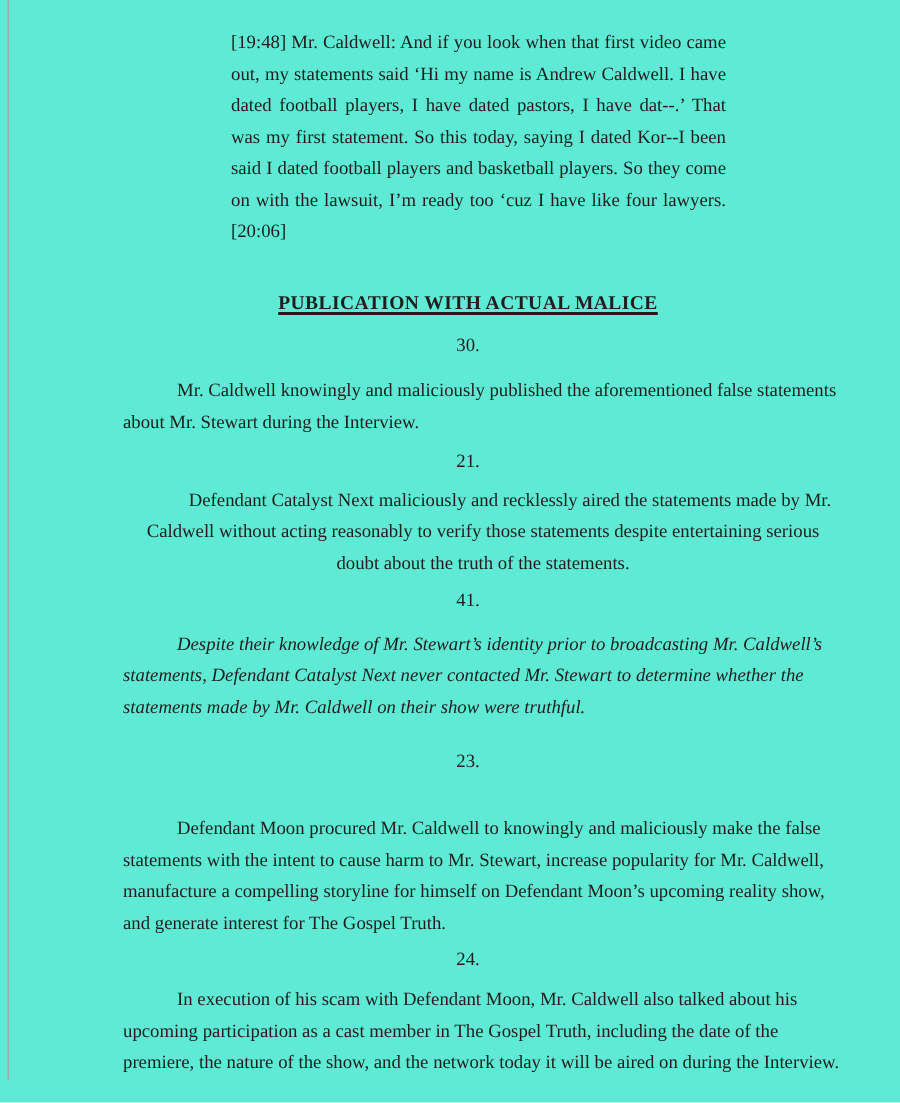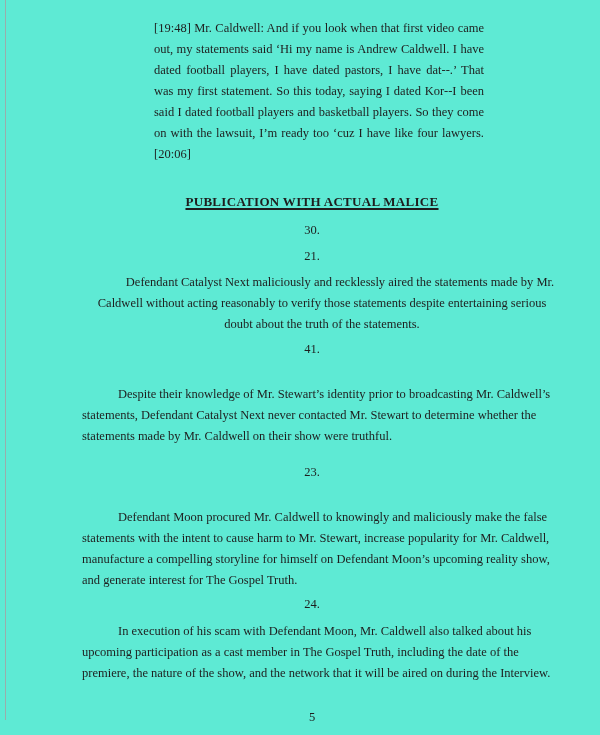--- a/index.html
+++ b/index.html
@@ -55,21 +55,21 @@
     width: 480px;
     text-indent: 36px;
     text-align: left;
   }
   
   #num-20 { margin-top: 8px; }
   #para-20 { margin-top: 9px; }
   #num-21 { margin-top: 5px; }
   #para-21 { margin-top: 5px; text-align: center; }
   #num-22 { margin-top: 4px; }
-  #para-22 { margin-top: 24px; }
+  #para-22 { margin-top: 8px; font-style: italic; }
   #num-23 { margin-top: 15px; font-family: Liberation Serif, serif; }
   #para-23 { margin-top: 24px; }
   #num-24 { margin-top: 3px; text-align: center; }
   #para-24 { margin-top: 6px; }
   .page-number {
     margin-top: 23px;
     text-align: center;
   }
   p, h1, div { margin-bottom: 0; margin-right: 0; }
   h1 { padding: 0; }
@@ -81,28 +81,29 @@
 
   <div class="scan-line"></div>
 
   <div class="quote">[19:48] Mr. Caldwell: And if you look when that first video came out, my statements said ‘Hi my name is Andrew Caldwell. I have dated football players, I have dated pastors, I have dat--.’ That was my first statement. So this today, saying I dated Kor--I been said I dated football players and basketball players. So they come on with the lawsuit, I’m ready too ‘cuz I have like four lawyers. [20:06]</div>
 
   <h1 class="section-heading">
     <span>PUBLICATION WITH ACTUAL MALICE</span>
   </h1>
 
   <div class="pnum" id="num-20">30.</div>
+  <p class="body-para" id="para-20">Mr. Caldwell knowingly and maliciously published the aforementioned false statements about Mr. Stewart during the Interview.</p>
 
   <div class="pnum" id="num-21">21.</div>
   <p class="body-para" id="para-21">Defendant Catalyst Next maliciously and recklessly aired the statements made by Mr. Caldwell without acting reasonably to verify those statements despite entertaining serious doubt about the truth of the statements.</p>
 
   <div class="pnum" id="num-22">41.</div>
   <p class="body-para" id="para-22">Despite their knowledge of Mr. Stewart’s identity prior to broadcasting Mr. Caldwell’s statements, Defendant Catalyst Next never contacted Mr. Stewart to determine whether the statements made by Mr. Caldwell on their show were truthful.</p>
 
   <div class="pnum" id="num-23">23.</div>
   <p class="body-para" id="para-23">Defendant Moon procured Mr. Caldwell to knowingly and maliciously make the false statements with the intent to cause harm to Mr. Stewart, increase popularity for Mr. Caldwell, manufacture a compelling storyline for himself on Defendant Moon’s upcoming reality show, and generate interest for The Gospel Truth.</p>
 
   <div class="pnum" id="num-24">24.</div>
-  <p class="body-para" id="para-24">In execution of his scam with Defendant Moon, Mr. Caldwell also talked about his upcoming participation as a cast member in The Gospel Truth, including the date of the premiere, the nature of the show, and the network that it will be aired on during the Interview.</p>
+  <p class="body-para" id="para-24">In execution of his scam with Defendant Moon, Mr. Caldwell also talked about his upcoming participation as a cast member in The Gospel Truth, including the date of the premiere, the nature of the show, and the network today it will be aired on during the Interview.</p>
 
   <div class="page-number">5</div>
 
 </div>
 
 </body></html>

